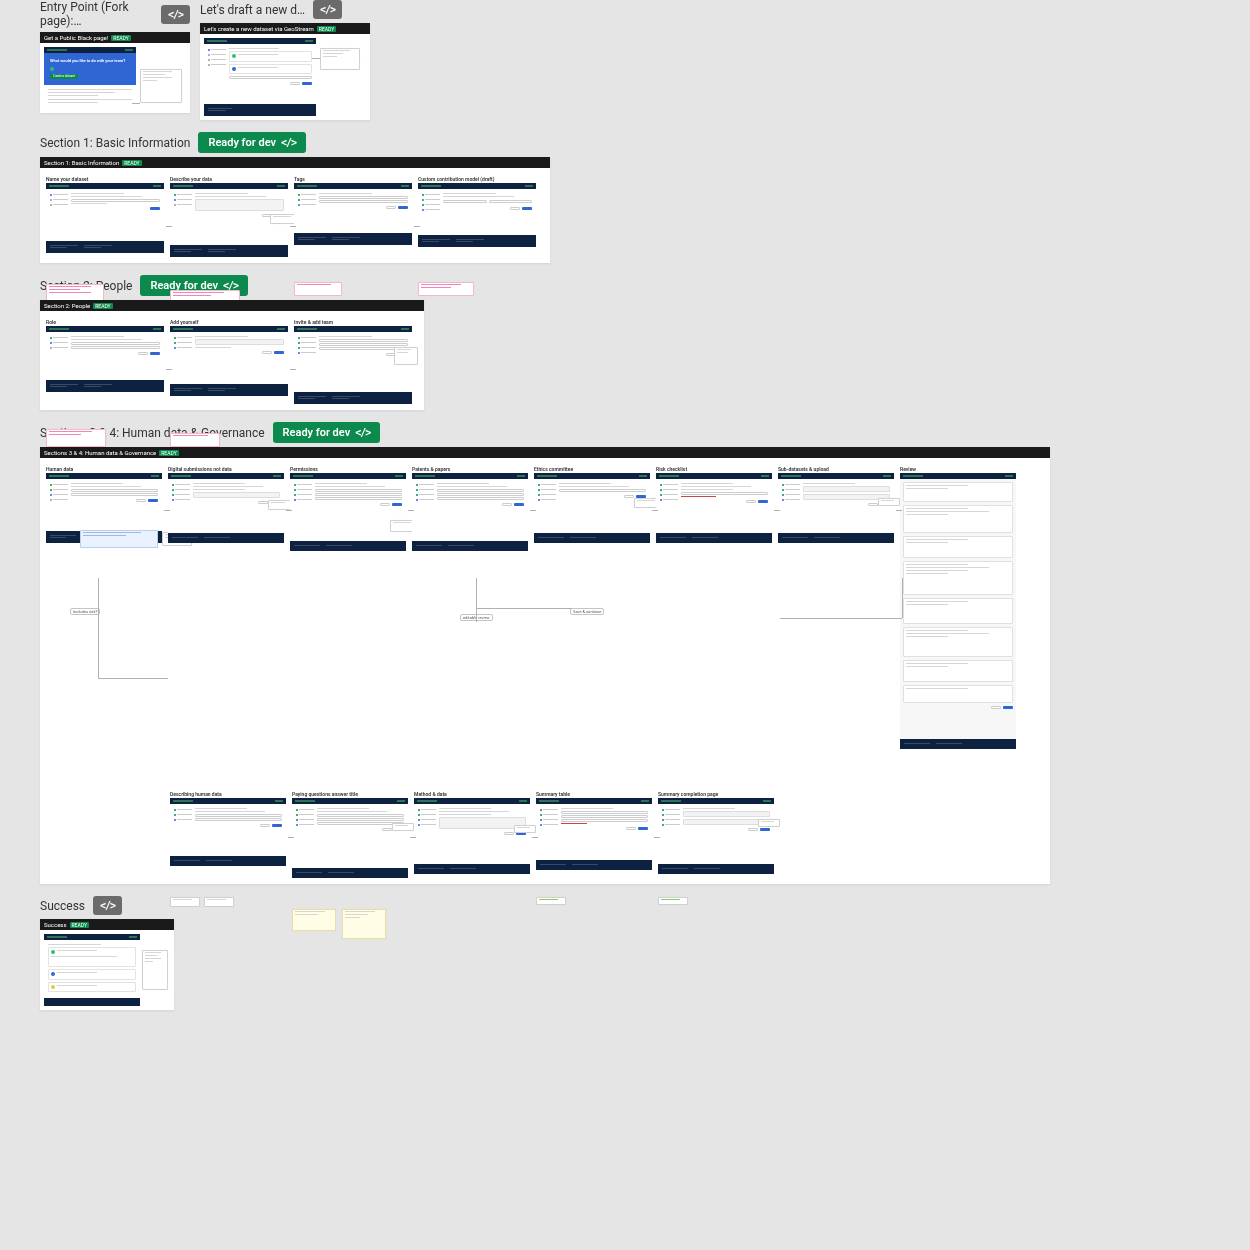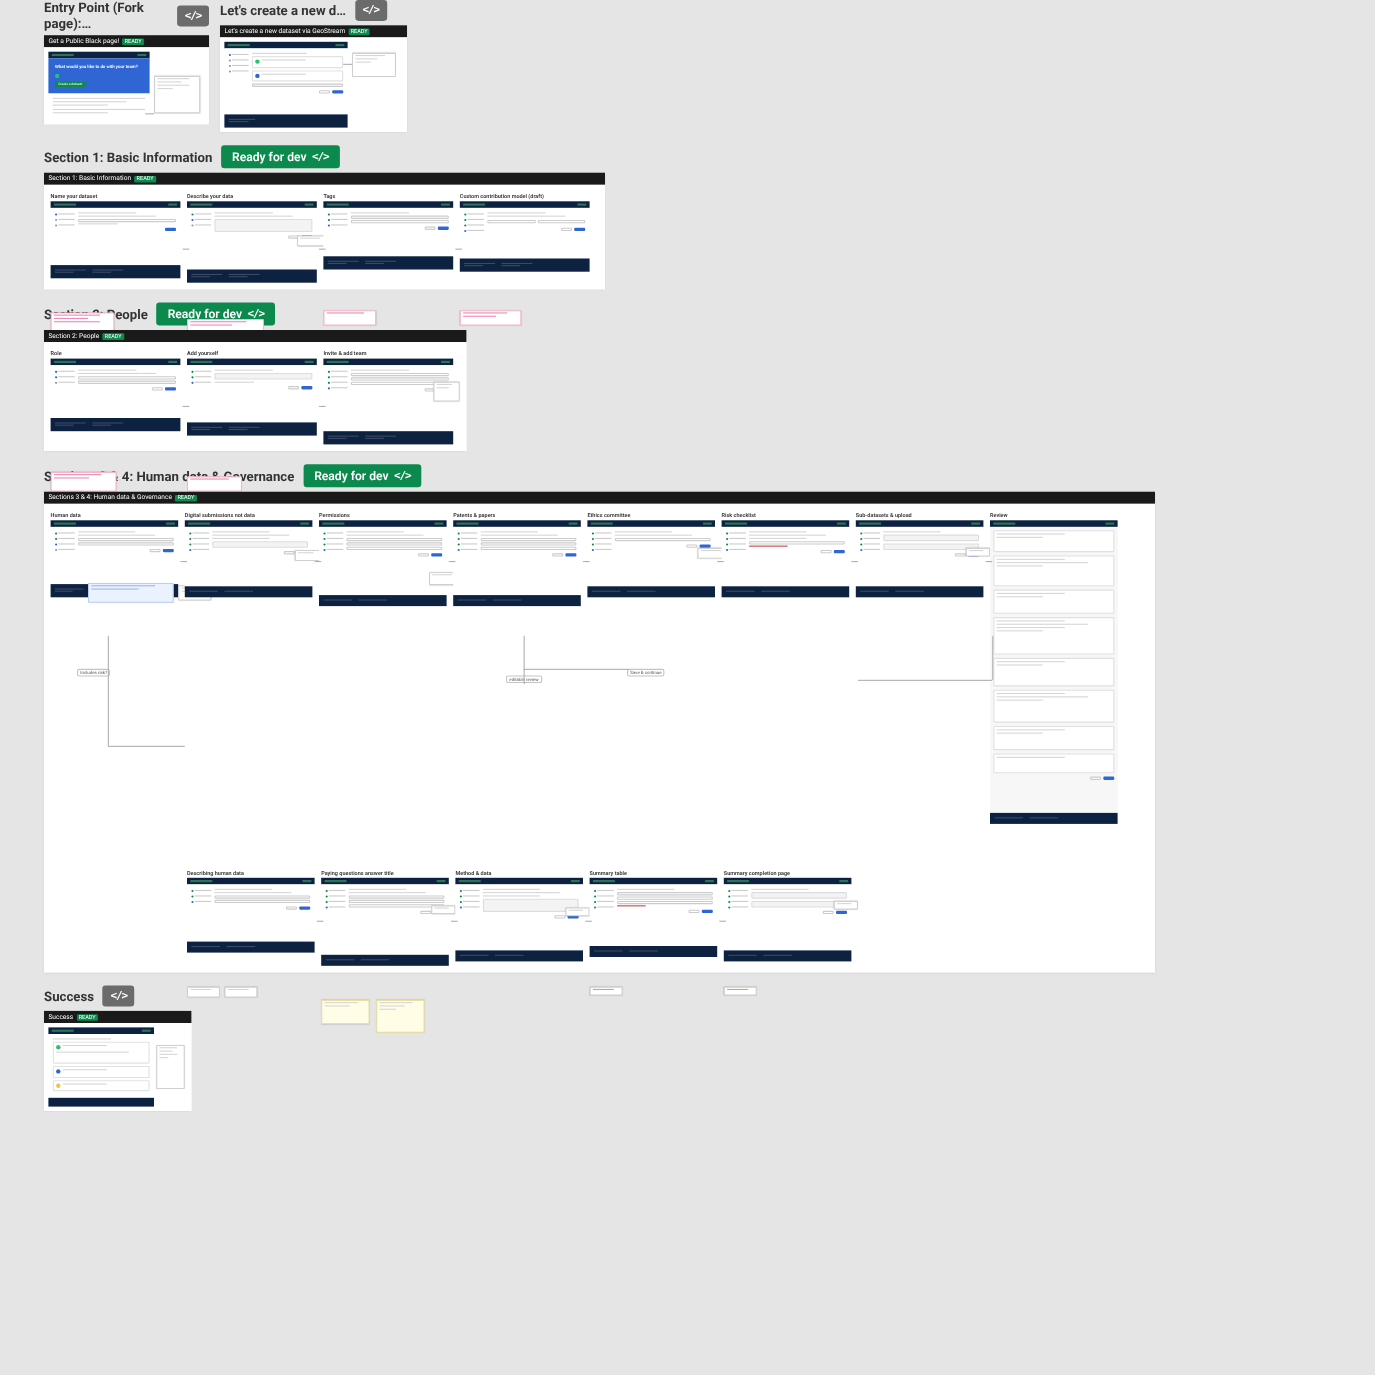--- a/index.html
+++ b/index.html
@@ -13,21 +13,21 @@
     position: relative;
   }
 
   .section-header {
     display: flex;
     align-items: center;
     gap: 8px;
     margin-bottom: 4px;
   }
   .section-title {
-    font-weight: 700;
+    font-weight: 400;
     font-size: 12px;
     color: #333;
   }
   .badge {
     display: inline-flex;
     align-items: center;
     gap: 5px;
     background: #0c8a4e;
     color: #fff;
     font-size: 11px;
@@ -243,21 +243,21 @@
             <div class="t-line w80"></div>
             <div class="t-line w40"></div>
         </div>
         <div class="connector" style="top:60px;left:92px;width:8px;"></div>
       </div>
     </div>
   </div>
 
   <div style="width:170px;">
     <div class="section-header">
-      <span class="section-title">Let's create a new d…</span>
+      <span class="section-title">Let's draft a new d…</span>
       <span class="badge badge-gray">
           <span class="code-icon">&lt;/&gt;</span>
         </span>
     </div>
     <div class="frame" style="width:170px;">
       <div class="frame-header">
         <span>Let's create a new dataset via GeoStream</span>
         <span class="mini-badge">READY</span>
       </div>
       <div class="frame-body" style="padding:4px;background:#fff;">

